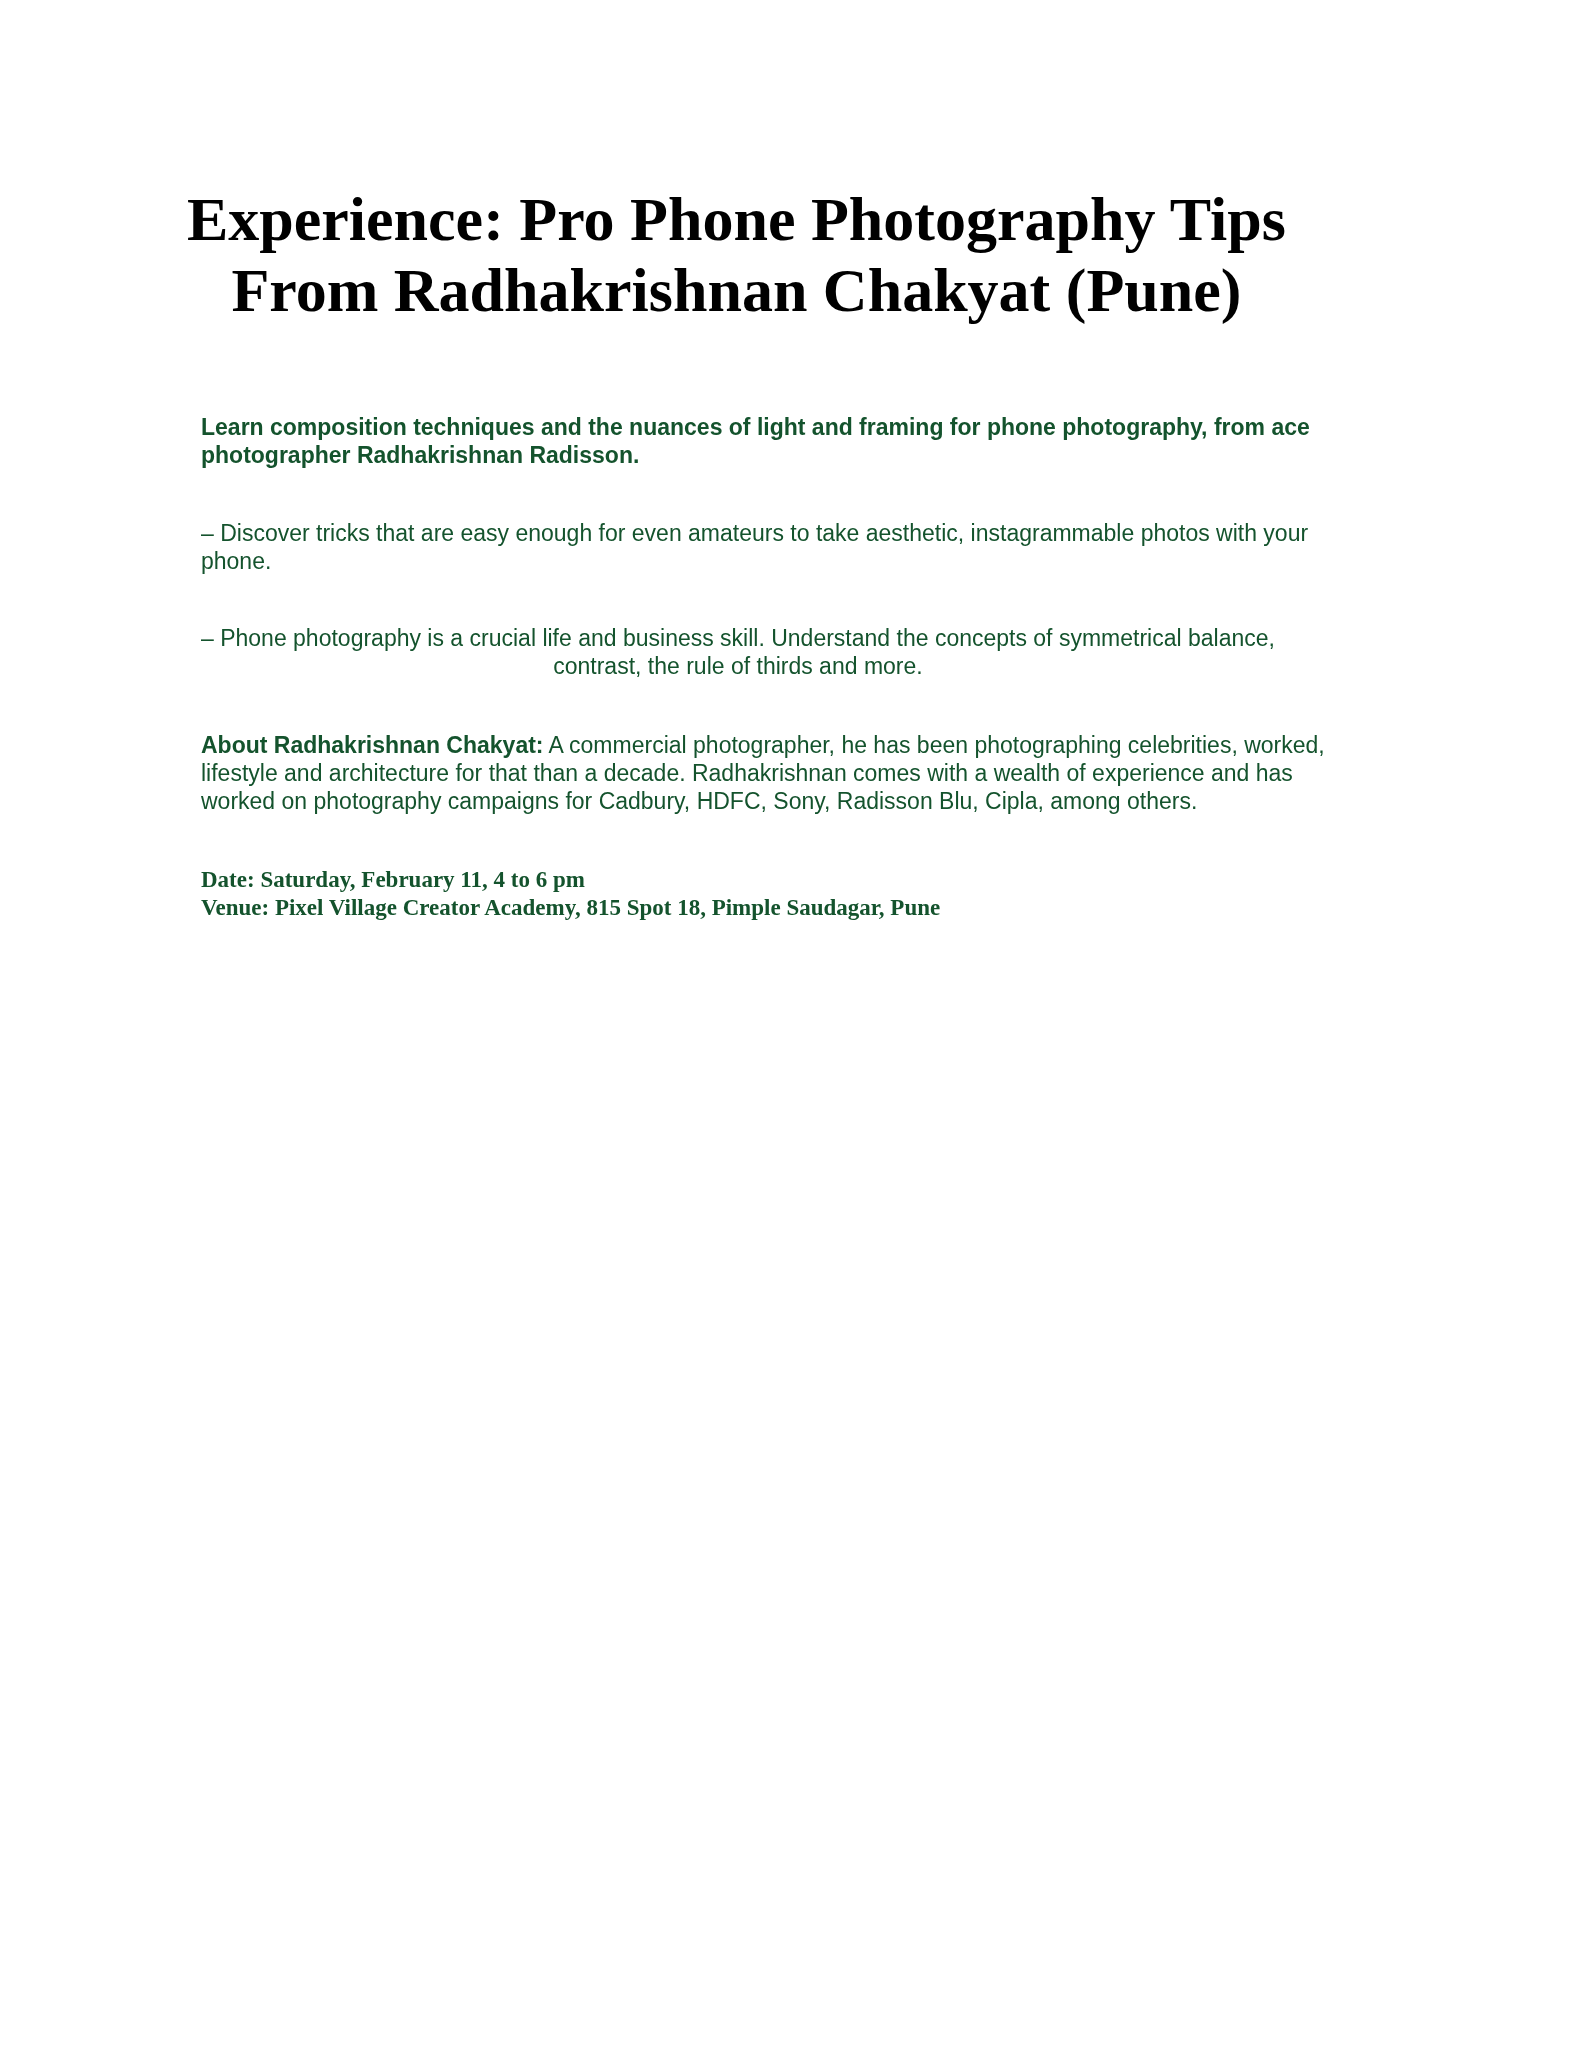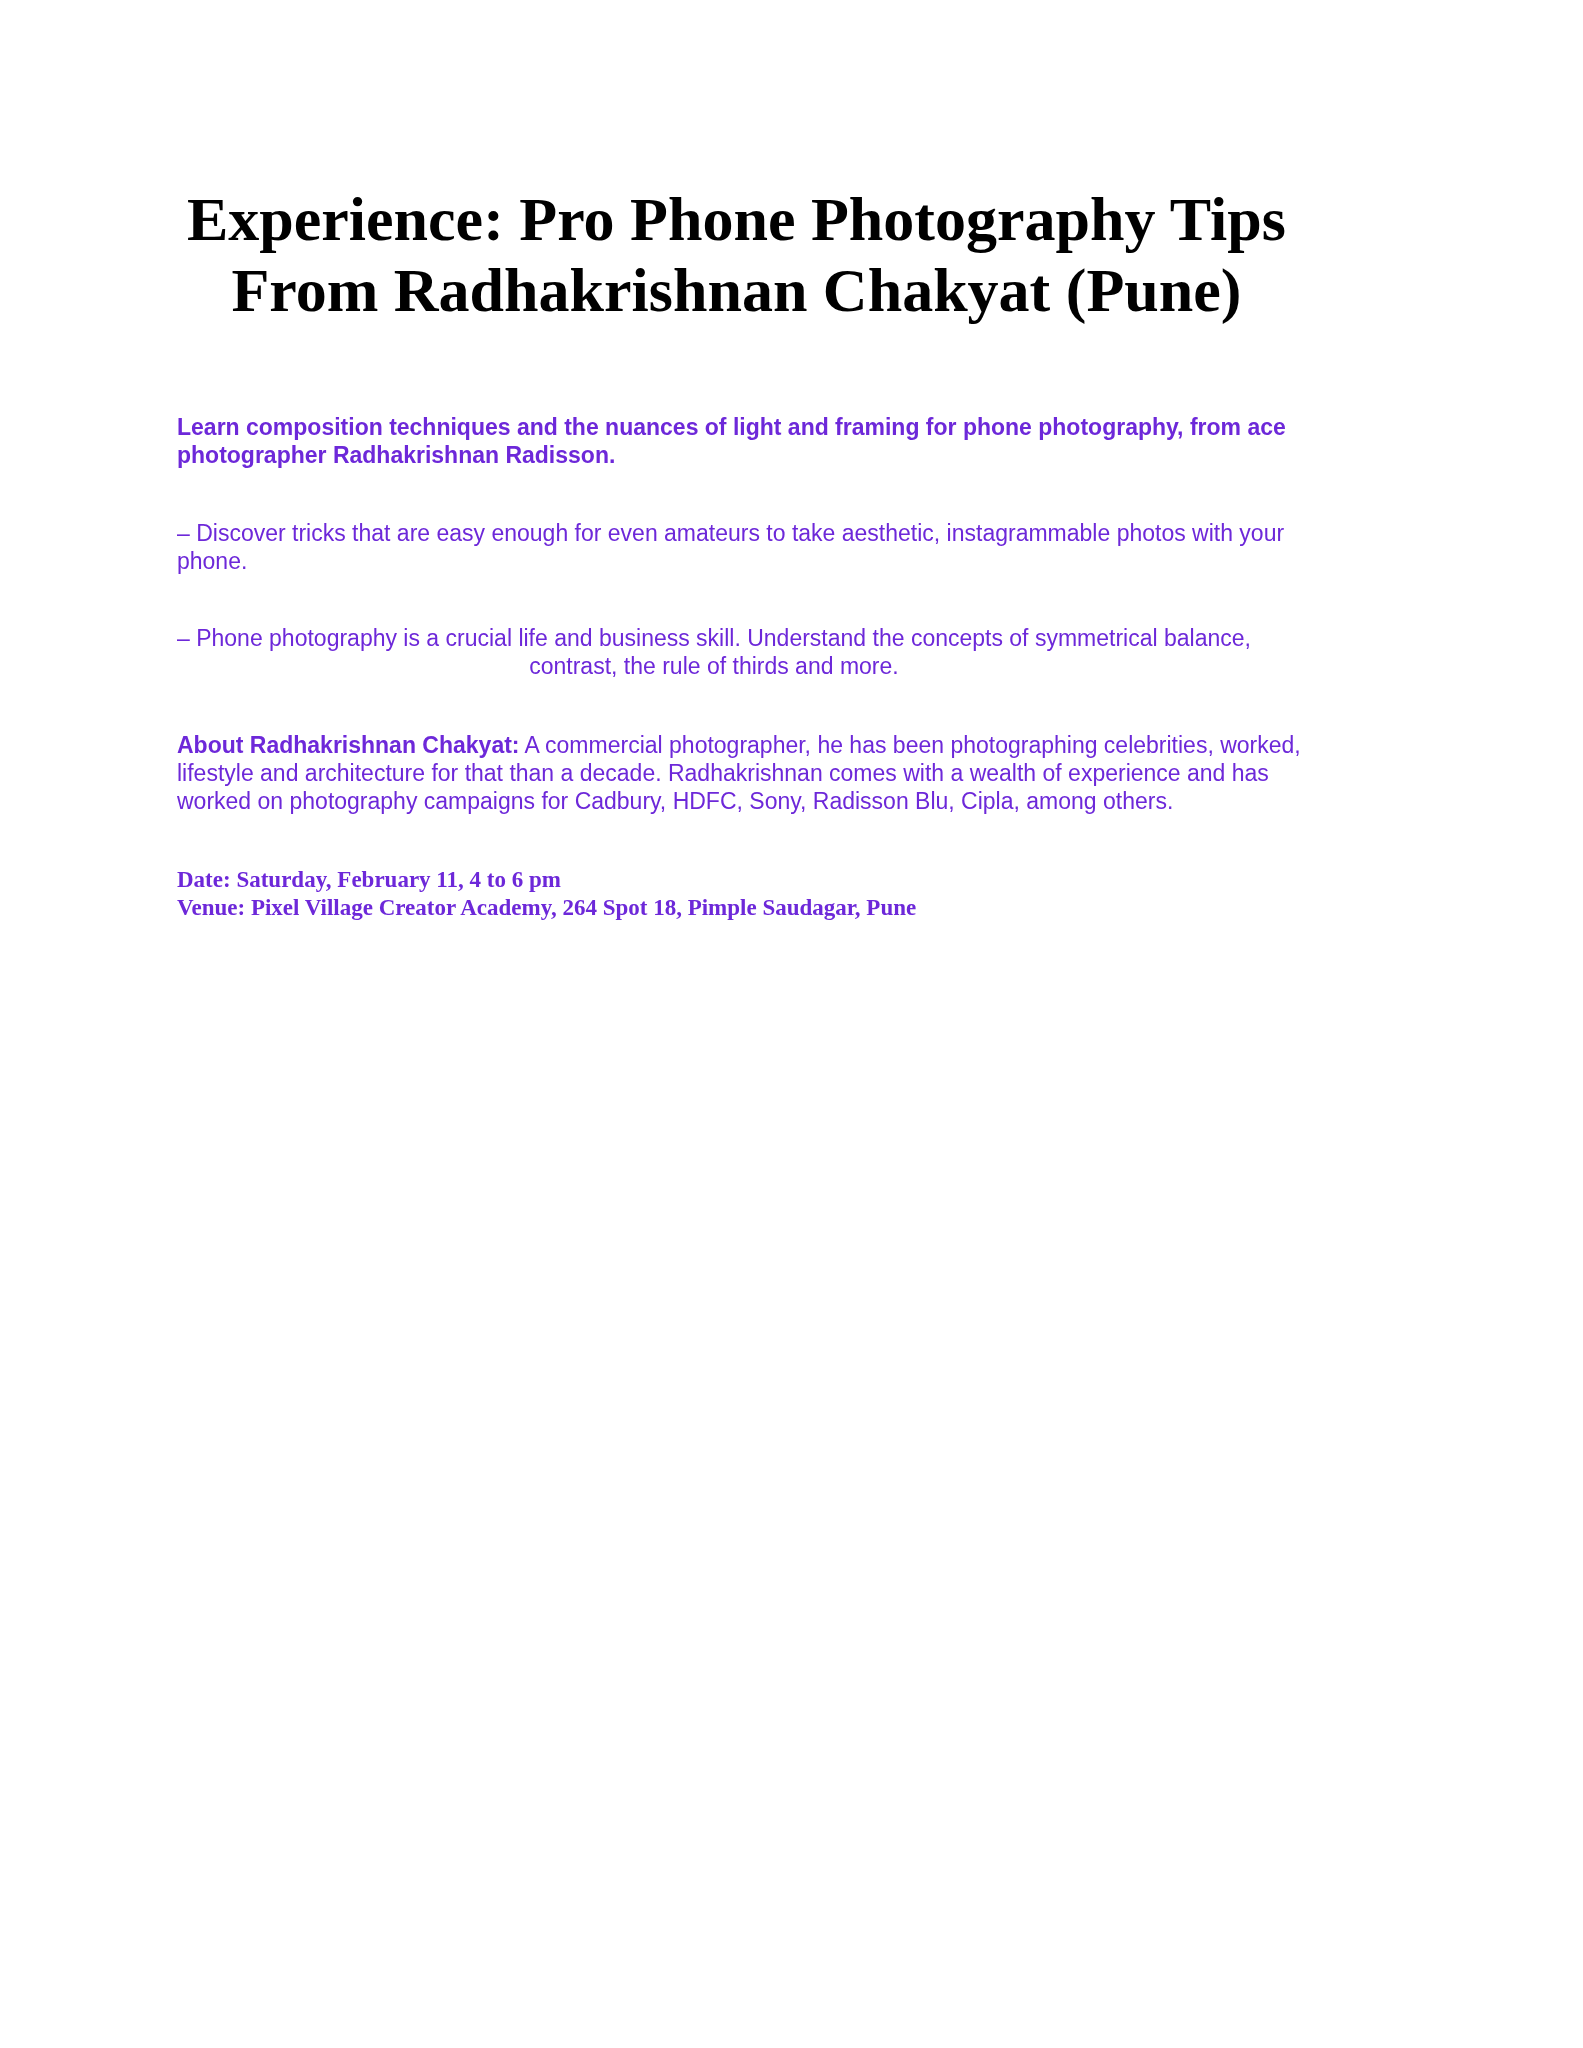--- a/index.html
+++ b/index.html
@@ -30,27 +30,27 @@
       font-weight: bold;
       font-size: 62px;
       line-height: 71px;
       white-space: nowrap;
       color: #000;
       text-align: center;
     }
     .title span { display: block; }
     .para {
       position: absolute;
-      left: 177px;
+      left: 201px;
       margin: 0;
       font-family: "Liberation Sans", "DejaVu Sans", sans-serif;
       font-size: 23px;
       line-height: 28px;
       white-space: nowrap;
-      color: #6d28d9;
+      color: #14532d;
     }
     .para span.line { display: block; }
     .bold { font-weight: bold; }
     #p-intro { top: 413px; }
     #p-discover { top: 519px; }
     #p-skill { top: 624px; text-align: center; }
     #p-about { top: 731px; }
     #p-event { top: 866px; font-family: Liberation Serif, serif; }
   </style>
 </head>
@@ -79,16 +79,16 @@
   </p>
 
   <p class="para" id="p-about">
     <span class="line"><b class="bold">About Radhakrishnan Chakyat:</b><span> A commercial photographer, he has been photographing celebrities, worked,</span></span>
     <span class="line">lifestyle and architecture for that than a decade. Radhakrishnan comes with a wealth of experience and has</span>
     <span class="line">worked on photography campaigns for Cadbury, HDFC, Sony, Radisson Blu, Cipla, among others.</span>
   </p>
 
   <p class="para bold" id="p-event">
     <span class="line">Date: Saturday, February 11, 4 to 6 pm</span>
-    <span class="line">Venue: Pixel Village Creator Academy, 264 Spot 18, Pimple Saudagar, Pune</span>
+    <span class="line">Venue: Pixel Village Creator Academy, 815 Spot 18, Pimple Saudagar, Pune</span>
   </p>
 
 </div>
 
 </body></html>

